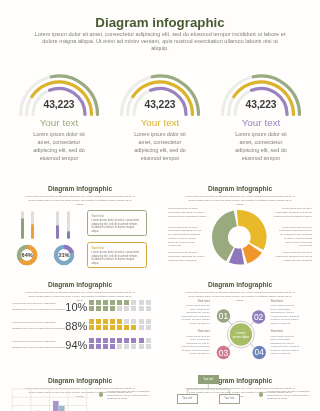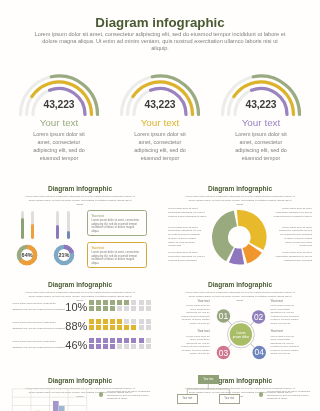--- a/index.html
+++ b/index.html
@@ -258,21 +258,21 @@
             <i style="left:21.45px;top:8.30px;background:#e0b52e"></i>
             <i style="left:28.60px;top:8.30px;background:#e0b52e"></i>
             <i style="left:35.75px;top:8.30px;background:#e0b52e"></i>
             <i style="left:42.90px;top:8.30px;background:#e0b52e"></i>
             <i style="left:50.05px;top:8.30px;background:#d9d9dc"></i>
             <i style="left:57.20px;top:8.30px;background:#d9d9dc"></i>
           </span>
         </div>
         <div class="wrow" style="top: 63.8px;">
           <span class="wtext">Lorem ipsum dolor sit amet, consectetur adipiscing elit, sed do eiusmod tempor incididunt</span>
-          <span class="wpct">46%</span>
+          <span class="wpct">94%</span>
           <span class="wgrid">
             <i style="left:0.00px;top:2.00px;background:#9a83c0"></i>
             <i style="left:7.15px;top:2.00px;background:#9a83c0"></i>
             <i style="left:14.30px;top:2.00px;background:#9a83c0"></i>
             <i style="left:21.45px;top:2.00px;background:#9a83c0"></i>
             <i style="left:28.60px;top:2.00px;background:#9a83c0"></i>
             <i style="left:35.75px;top:2.00px;background:#9a83c0"></i>
             <i style="left:42.90px;top:2.00px;background:#9a83c0"></i>
             <i style="left:50.05px;top:2.00px;background:#9a83c0"></i>
             <i style="left:57.20px;top:2.00px;background:#d9d9dc"></i>

